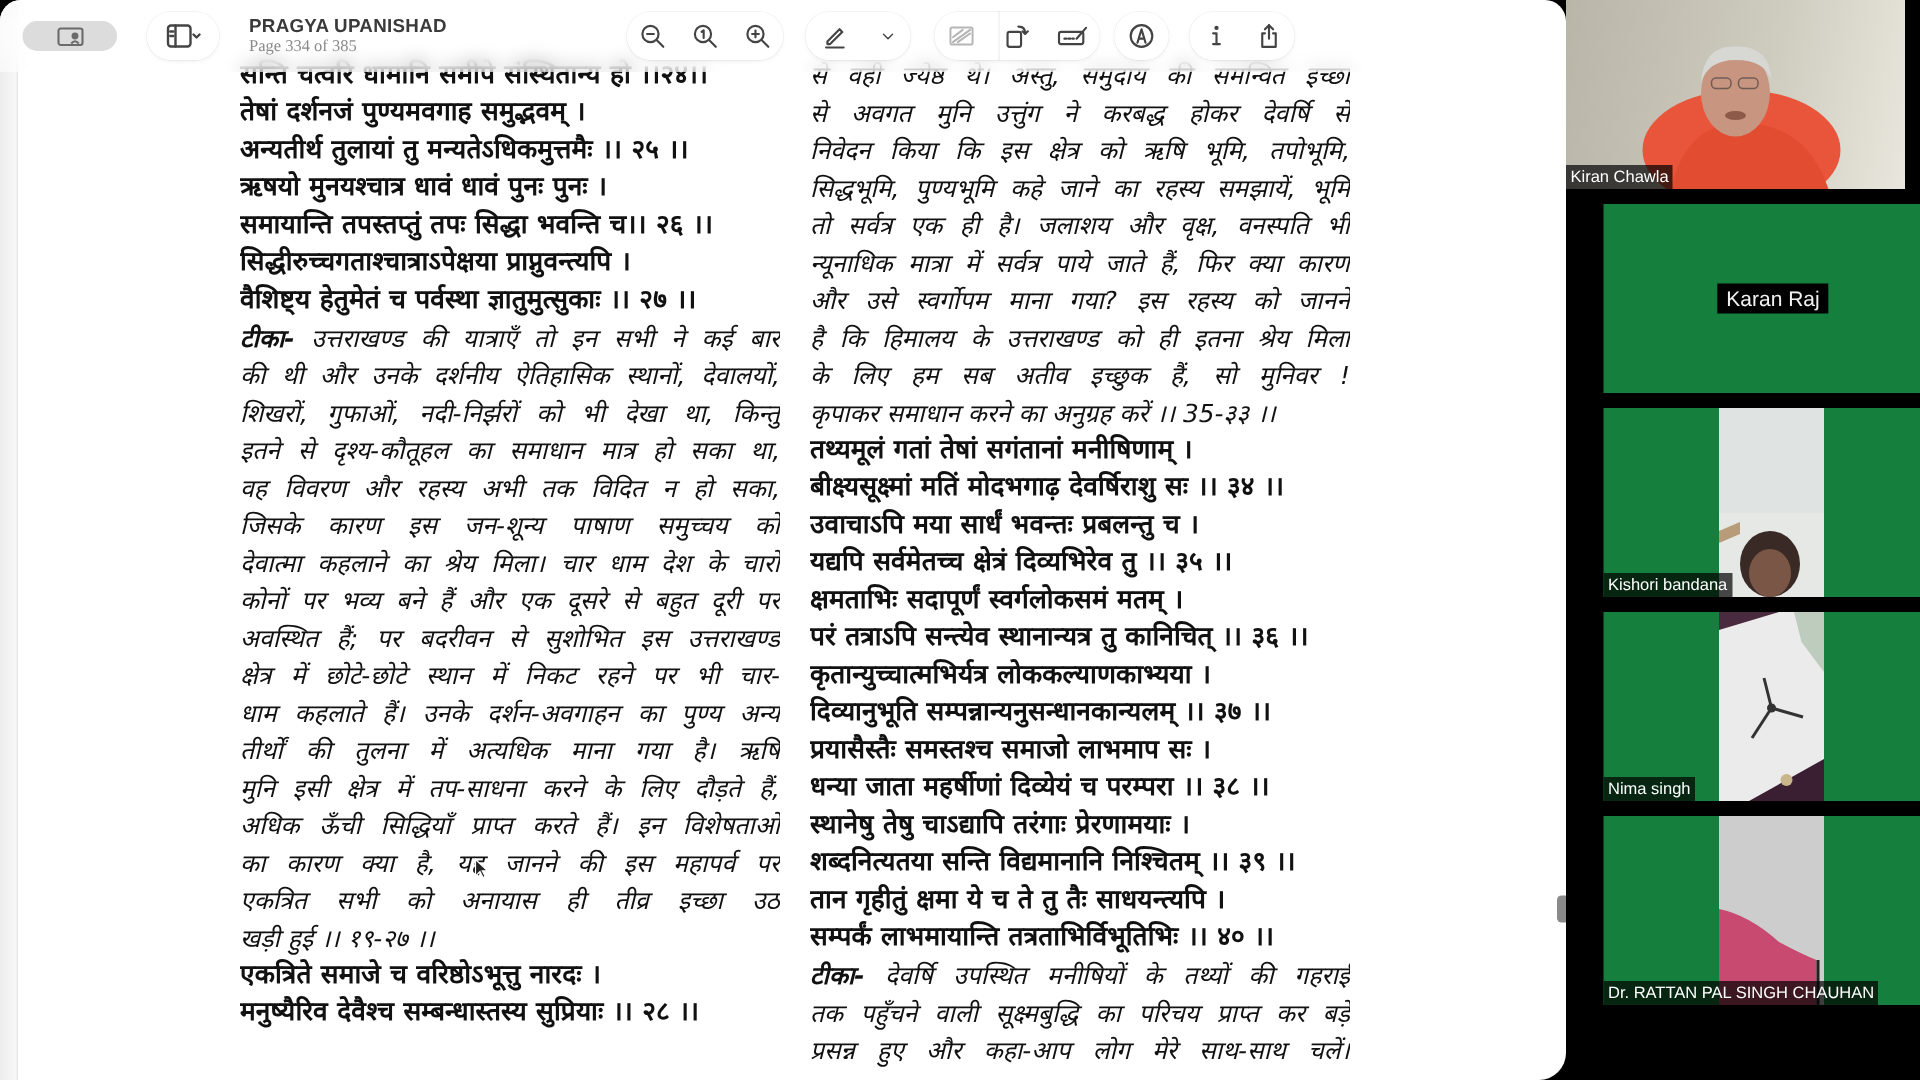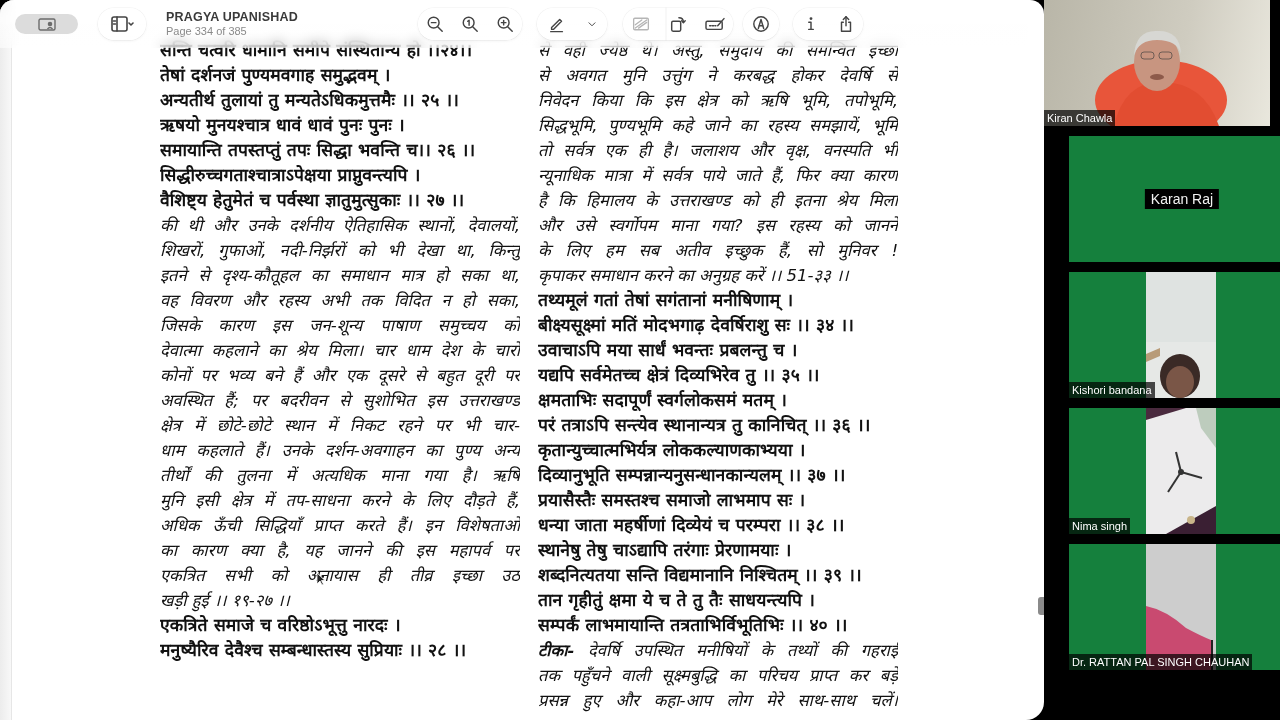--- a/index.html
+++ b/index.html
@@ -13,21 +13,21 @@
   }
   .left-edge {
     position: absolute; left: 0; top: 0; width: 12px; height: 720px;
     background: linear-gradient(to right, #ececec, #f8f8f8);
     border-right: 1px solid #e6e6e6;
   }
 
   
   .doc {
     position: absolute; left: 160px; top: 38px; width: 740px; height: 682px;
-    display: flex; gap: 18px;
+    display: flex; gap: 18px; justify-content: space-between;
   }
   .col { width: 360px; display: flex; flex-direction: column; }
   .line {
     height: 25px; line-height: 25px; font-size: 17.5px; color: #111;
     white-space: nowrap; overflow: hidden;
     font-family: "DejaVu Serif", serif;
   }
   .line.verse { font-weight: bold; letter-spacing: 0.1px; }
   .line.tika { font-style: italic; font-family: "DejaVu Sans", sans-serif; font-size: 16.5px; text-align: justify; text-align-last: justify; }
   .line.tika.last { text-align-last: left; }
@@ -52,21 +52,21 @@
   .btn svg { width: 18px; height: 18px; stroke: #444; fill: none; stroke-width: 1.6; stroke-linecap: round; stroke-linejoin: round; }
   .btn.disabled svg { stroke: #b5b5b5; }
   .window-toggle {
     position: absolute; left: 15px; top: 14px; width: 63px; height: 20px;
     border-radius: 10px; background: #dcdcdc;
     display: flex; align-items: center; justify-content: center;
   }
   .window-toggle svg { width: 18px; height: 13px; stroke: #6b6b6b; fill: none; stroke-width: 1.4; }
   .title-block { position: absolute; left: 166px; top: 10px; }
   .doc-title { font-family: "Liberation Sans", sans-serif; font-weight: bold; font-size: 12.5px; color: #3a3a3a; letter-spacing: .2px; }
-  .doc-sub { font-family: Liberation Sans, sans-serif; font-size: 11px; color: #8a8a8a; margin-top: 1px; }
+  .doc-sub { font-family: Liberation Serif, serif; font-size: 11px; color: #8a8a8a; margin-top: 1px; }
   .search {
     position: absolute; left: 872px; top: 8px; width: 168px; height: 32px;
     border-radius: 16px; background: rgba(255,255,255,.97);
     box-shadow: 0 0 0 .5px rgba(0,0,0,.05);
     display: flex; align-items: center; padding-left: 10px; gap: 6px;
   }
   .search svg { width: 22px; height: 14px; stroke: #888; fill: none; stroke-width: 1.5; }
   .search input {
     border: none; outline: none; background: transparent; width: 120px;
     font-family: "Liberation Sans", sans-serif; font-size: 13px; color: #333;
@@ -105,20 +105,21 @@
 
   <div class="doc">
     <div class="col" id="col-left">
         <div class="line verse"><span>सन्ति चत्वरि धामानि समीपे संस्थितान्य हो ।।२४।।</span></div>
         <div class="line verse"><span>तेषां  दर्शनजं  पुण्यमवगाह  समुद्भवम्  ।</span></div>
         <div class="line verse"><span>अन्यतीर्थ तुलायां तु मन्यतेऽधिकमुत्तमैः    ।। २५ ।।</span></div>
         <div class="line verse"><span>ऋषयो मुनयश्चात्र धावं धावं पुनः पुनः   ।</span></div>
         <div class="line verse"><span>समायान्ति तपस्तप्तुं तपः सिद्धा भवन्ति च।। २६ ।।</span></div>
         <div class="line verse"><span>सिद्धीरुच्चगताश्चात्राऽपेक्षया प्राप्नुवन्त्यपि  ।</span></div>
         <div class="line verse"><span>वैशिष्ट्य हेतुमेतं च पर्वस्था ज्ञातुमुत्सुकाः ।। २७ ।।</span></div>
+        <div class="line tika"><span class="tika-label">टीका-</span><span> उत्तराखण्ड की यात्राएँ तो इन सभी ने कई बार</span></div>
         <div class="line tika"><span>की थी और उनके दर्शनीय ऐतिहासिक स्थानों, देवालयों,</span></div>
         <div class="line tika"><span>शिखरों, गुफाओं, नदी-निर्झरों को भी देखा था, किन्तु</span></div>
         <div class="line tika"><span>इतने से दृश्य-कौतूहल का समाधान मात्र हो सका था,</span></div>
         <div class="line tika"><span>वह विवरण और रहस्य अभी तक विदित न हो सका,</span></div>
         <div class="line tika"><span>जिसके कारण इस जन-शून्य पाषाण समुच्चय को</span></div>
         <div class="line tika"><span>देवात्मा कहलाने का श्रेय मिला। चार धाम देश के चारों</span></div>
         <div class="line tika"><span>कोनों पर भव्य बने हैं और एक दूसरे से बहुत दूरी पर</span></div>
         <div class="line tika"><span>अवस्थित हैं; पर बदरीवन से सुशोभित इस उत्तराखण्ड</span></div>
         <div class="line tika"><span>क्षेत्र में छोटे-छोटे स्थान में निकट रहने पर भी चार-</span></div>
         <div class="line tika"><span>धाम कहलाते हैं। उनके दर्शन-अवगाहन का पुण्य अन्य</span></div>
@@ -131,24 +132,24 @@
         <div class="line verse"><span>एकत्रिते समाजे च वरिष्ठोऽभूत्तु नारदः     ।</span></div>
         <div class="line verse"><span>मनुष्यैरिव देवैश्च सम्बन्धास्तस्य सुप्रियाः   ।। २८ ।।</span></div>
       </div>
     <div class="col" id="col-right">
         <div class="line tika"><span>से वही ज्येष्ठ थे। अस्तु, समुदाय की समन्वित इच्छा</span></div>
         <div class="line tika"><span>से अवगत मुनि उत्तुंग ने करबद्ध होकर देवर्षि से</span></div>
         <div class="line tika"><span>निवेदन किया कि इस क्षेत्र को ऋषि भूमि, तपोभूमि,</span></div>
         <div class="line tika"><span>सिद्धभूमि, पुण्यभूमि कहे जाने का रहस्य समझायें, भूमि</span></div>
         <div class="line tika"><span>तो सर्वत्र एक ही है। जलाशय और वृक्ष, वनस्पति भी</span></div>
         <div class="line tika"><span>न्यूनाधिक मात्रा में सर्वत्र पाये जाते हैं, फिर क्या कारण</span></div>
+        <div class="line tika"><span>और उसे स्वर्गोपम माना गया? इस रहस्य को जानने</span></div>
         <div class="line tika"><span>है कि हिमालय के उत्तराखण्ड को ही इतना श्रेय मिला</span></div>
-        <div class="line tika"><span>और उसे स्वर्गोपम माना गया? इस रहस्य को जानने</span></div>
         <div class="line tika"><span>के लिए हम सब अतीव इच्छुक हैं, सो मुनिवर !</span></div>
-        <div class="line tika last"><span>कृपाकर समाधान करने का अनुग्रह करें ।। 51-३३ ।।</span></div>
+        <div class="line tika last"><span>कृपाकर समाधान करने का अनुग्रह करें ।। 35-३३ ।।</span></div>
         <div class="line verse"><span>तथ्यमूलं गतां तेषां सगंतानां मनीषिणाम्  ।</span></div>
         <div class="line verse"><span>बीक्ष्यसूक्ष्मां मतिं मोदभगाढ़ देवर्षिराशु सः  ।। ३४ ।।</span></div>
         <div class="line verse"><span>उवाचाऽपि मया सार्धं भवन्तः प्रबलन्तु च ।</span></div>
         <div class="line verse"><span>यद्यपि सर्वमेतच्च क्षेत्रं दिव्यभिरेव तु      ।। ३५ ।।</span></div>
         <div class="line verse"><span>क्षमताभिः सदापूर्णं स्वर्गलोकसमं मतम्    ।</span></div>
         <div class="line verse"><span>परं तत्राऽपि सन्त्येव स्थानान्यत्र तु कानिचित् ।। ३६ ।।</span></div>
         <div class="line verse"><span>कृतान्युच्चात्मभिर्यत्र लोककल्याणकाभ्यया  ।</span></div>
         <div class="line verse"><span>दिव्यानुभूति सम्पन्नान्यनुसन्धानकान्यलम्  ।। ३७ ।।</span></div>
         <div class="line verse"><span>प्रयासैस्तैः समस्तश्च समाजो लाभमाप सः ।</span></div>
         <div class="line verse"><span>धन्या जाता महर्षीणां दिव्येयं च परम्परा  ।। ३८ ।।</span></div>

